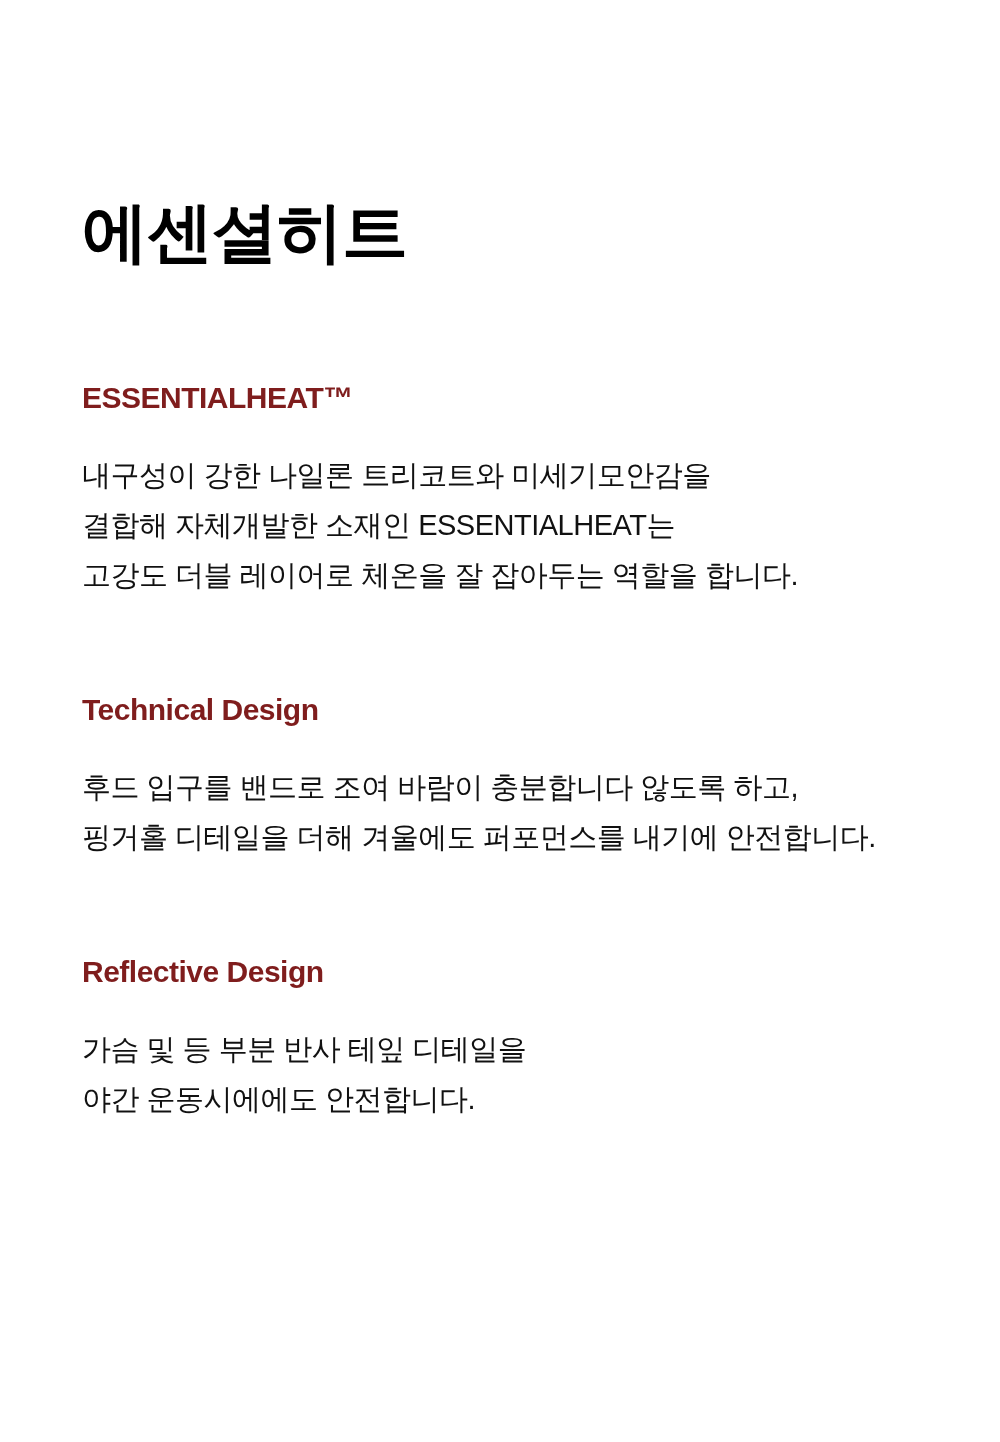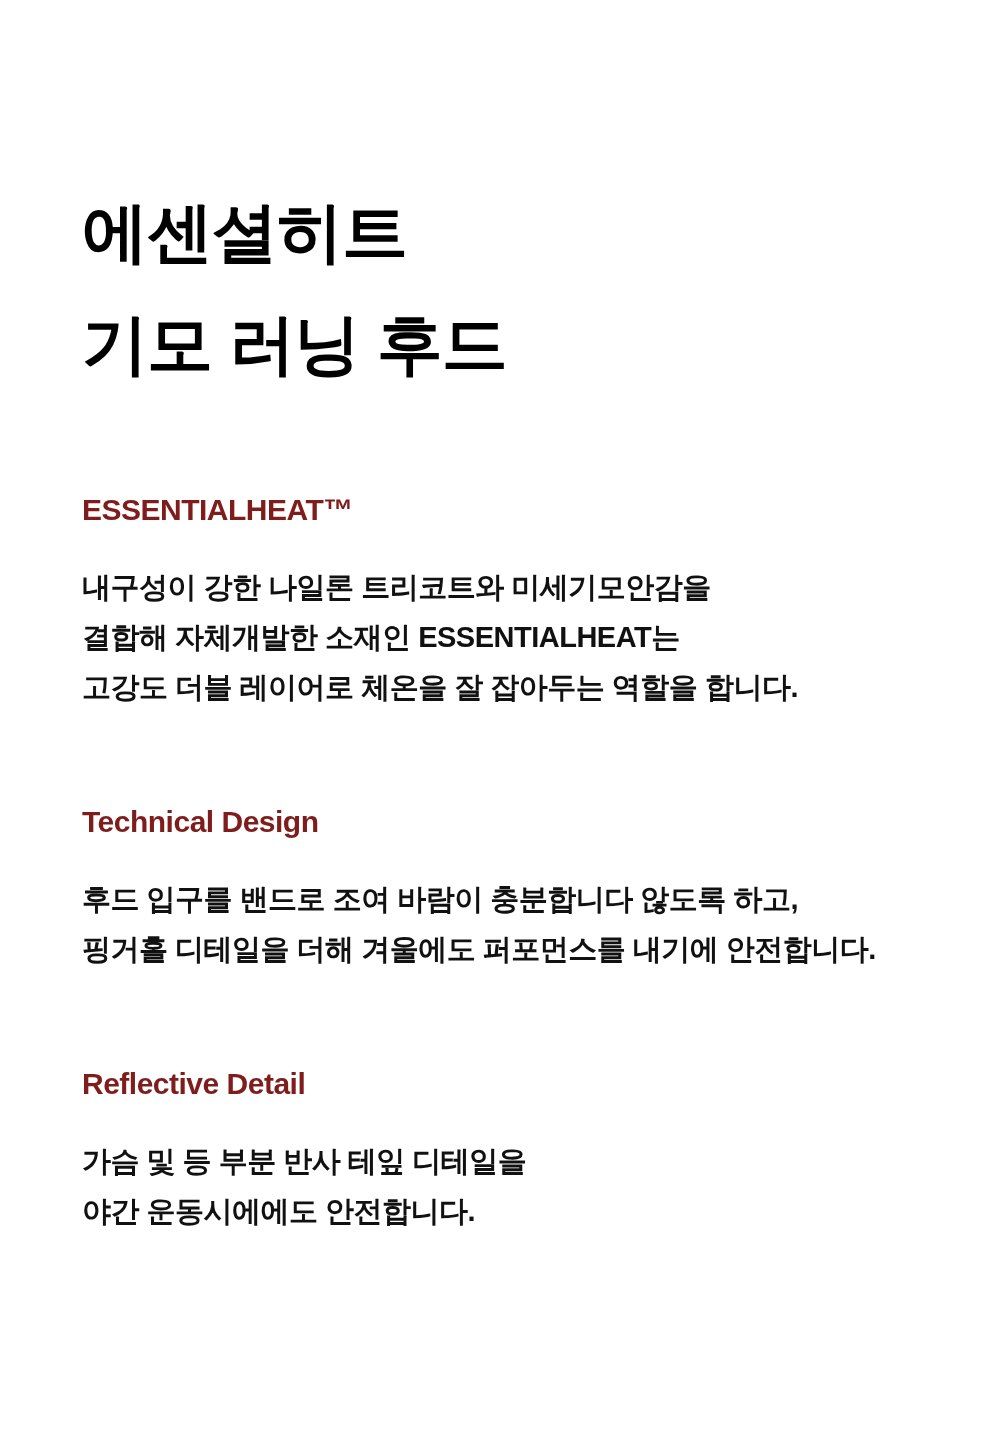--- a/index.html
+++ b/index.html
@@ -38,47 +38,46 @@
     font-size: 30px;
     line-height: 40px;
     font-weight: 700;
     letter-spacing: -0.5px;
     color: #7f1d1d;
   }
   .body-line {
     margin: 0;
     font-size: 29px;
     line-height: 50px;
-    font-weight: 700;
+    font-weight: 400;
     letter-spacing: -0.5px;
     color: #111111;
   }
 </style>
 </head>
 <body>
 
 <main class="content">
 
   <h1 class="page-title">
     <span class="t-line">에센셜히트</span>
-    <span class="t-line">기모 러닝 후드</span>
   </h1>
 
   <section class="sec">
     <h2 class="sec-heading">ESSENTIALHEAT™</h2>
     <p class="body-line">내구성이 강한 나일론 트리코트와 미세기모안감을</p>
     <p class="body-line">결합해 자체개발한 소재인 ESSENTIALHEAT는</p>
     <p class="body-line">고강도 더블 레이어로 체온을 잘 잡아두는 역할을 합니다.</p>
   </section>
 
   <section class="sec">
     <h2 class="sec-heading">Technical Design</h2>
     <p class="body-line">후드 입구를 밴드로 조여 바람이 충분합니다 않도록 하고,</p>
     <p class="body-line">핑거홀 디테일을 더해 겨울에도 퍼포먼스를 내기에 안전합니다.</p>
   </section>
 
   <section class="sec">
-    <h2 class="sec-heading">Reflective Detail</h2>
+    <h2 class="sec-heading">Reflective Design</h2>
     <p class="body-line">가슴 및 등 부분 반사 테잎 디테일을</p>
     <p class="body-line">야간 운동시에에도 안전합니다.</p>
   </section>
 
 </main>
 
 </body></html>

